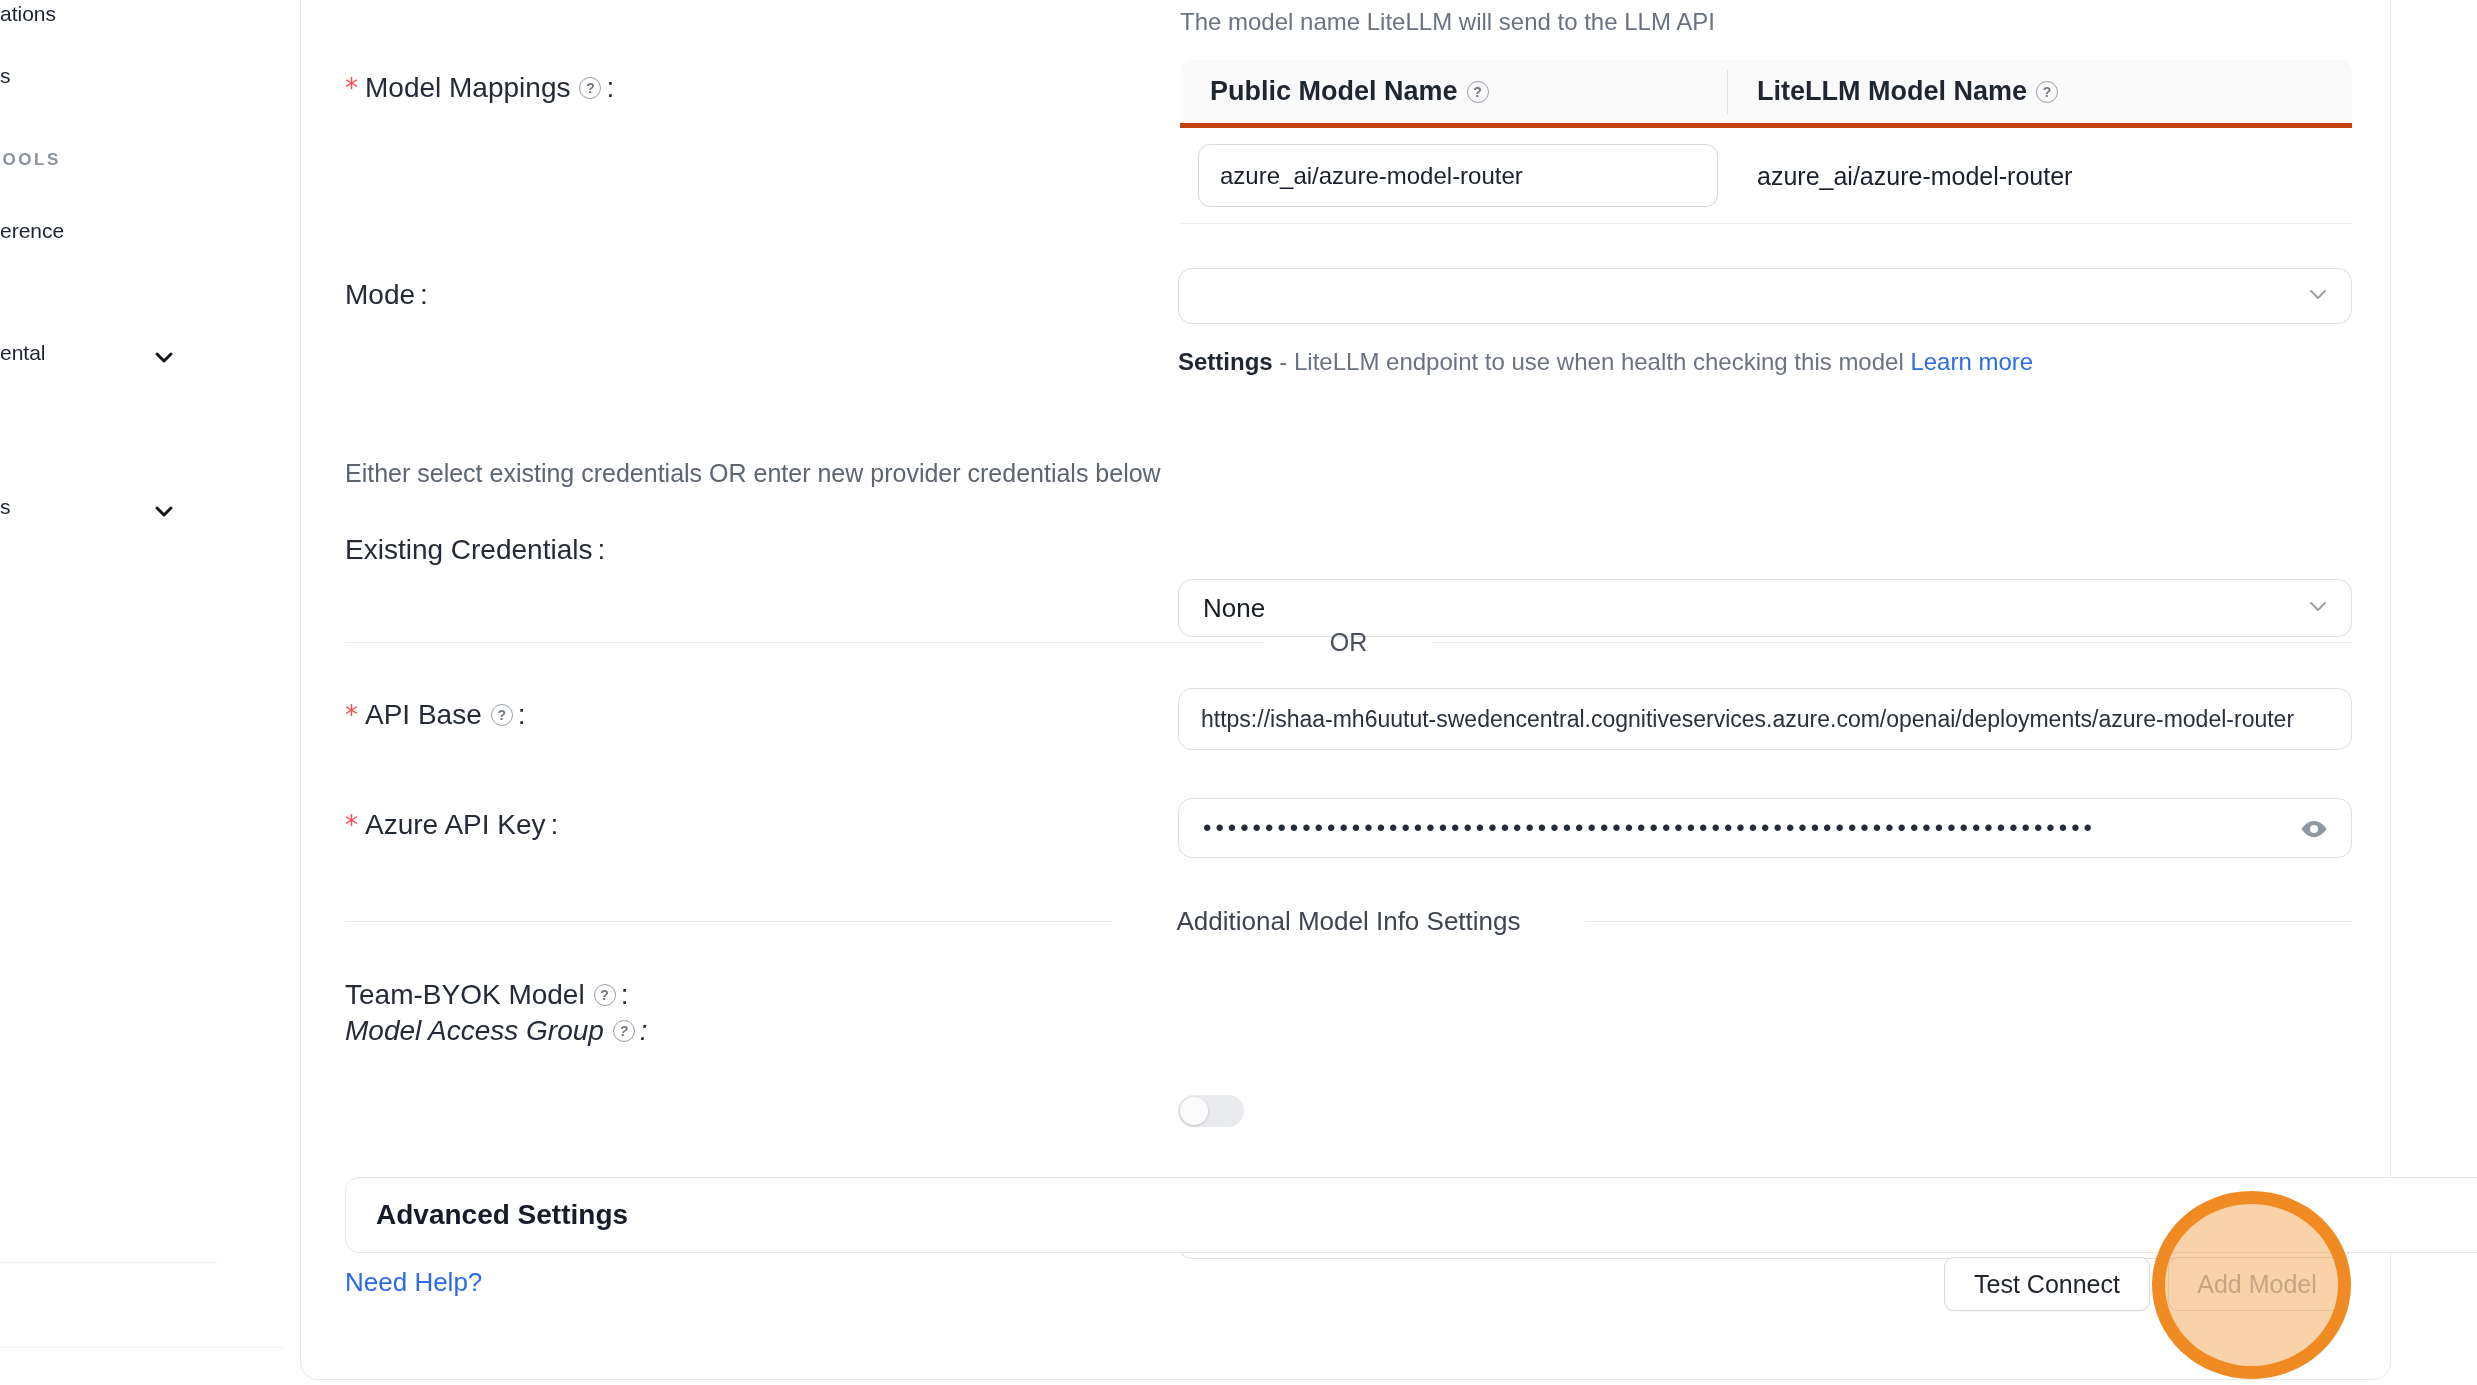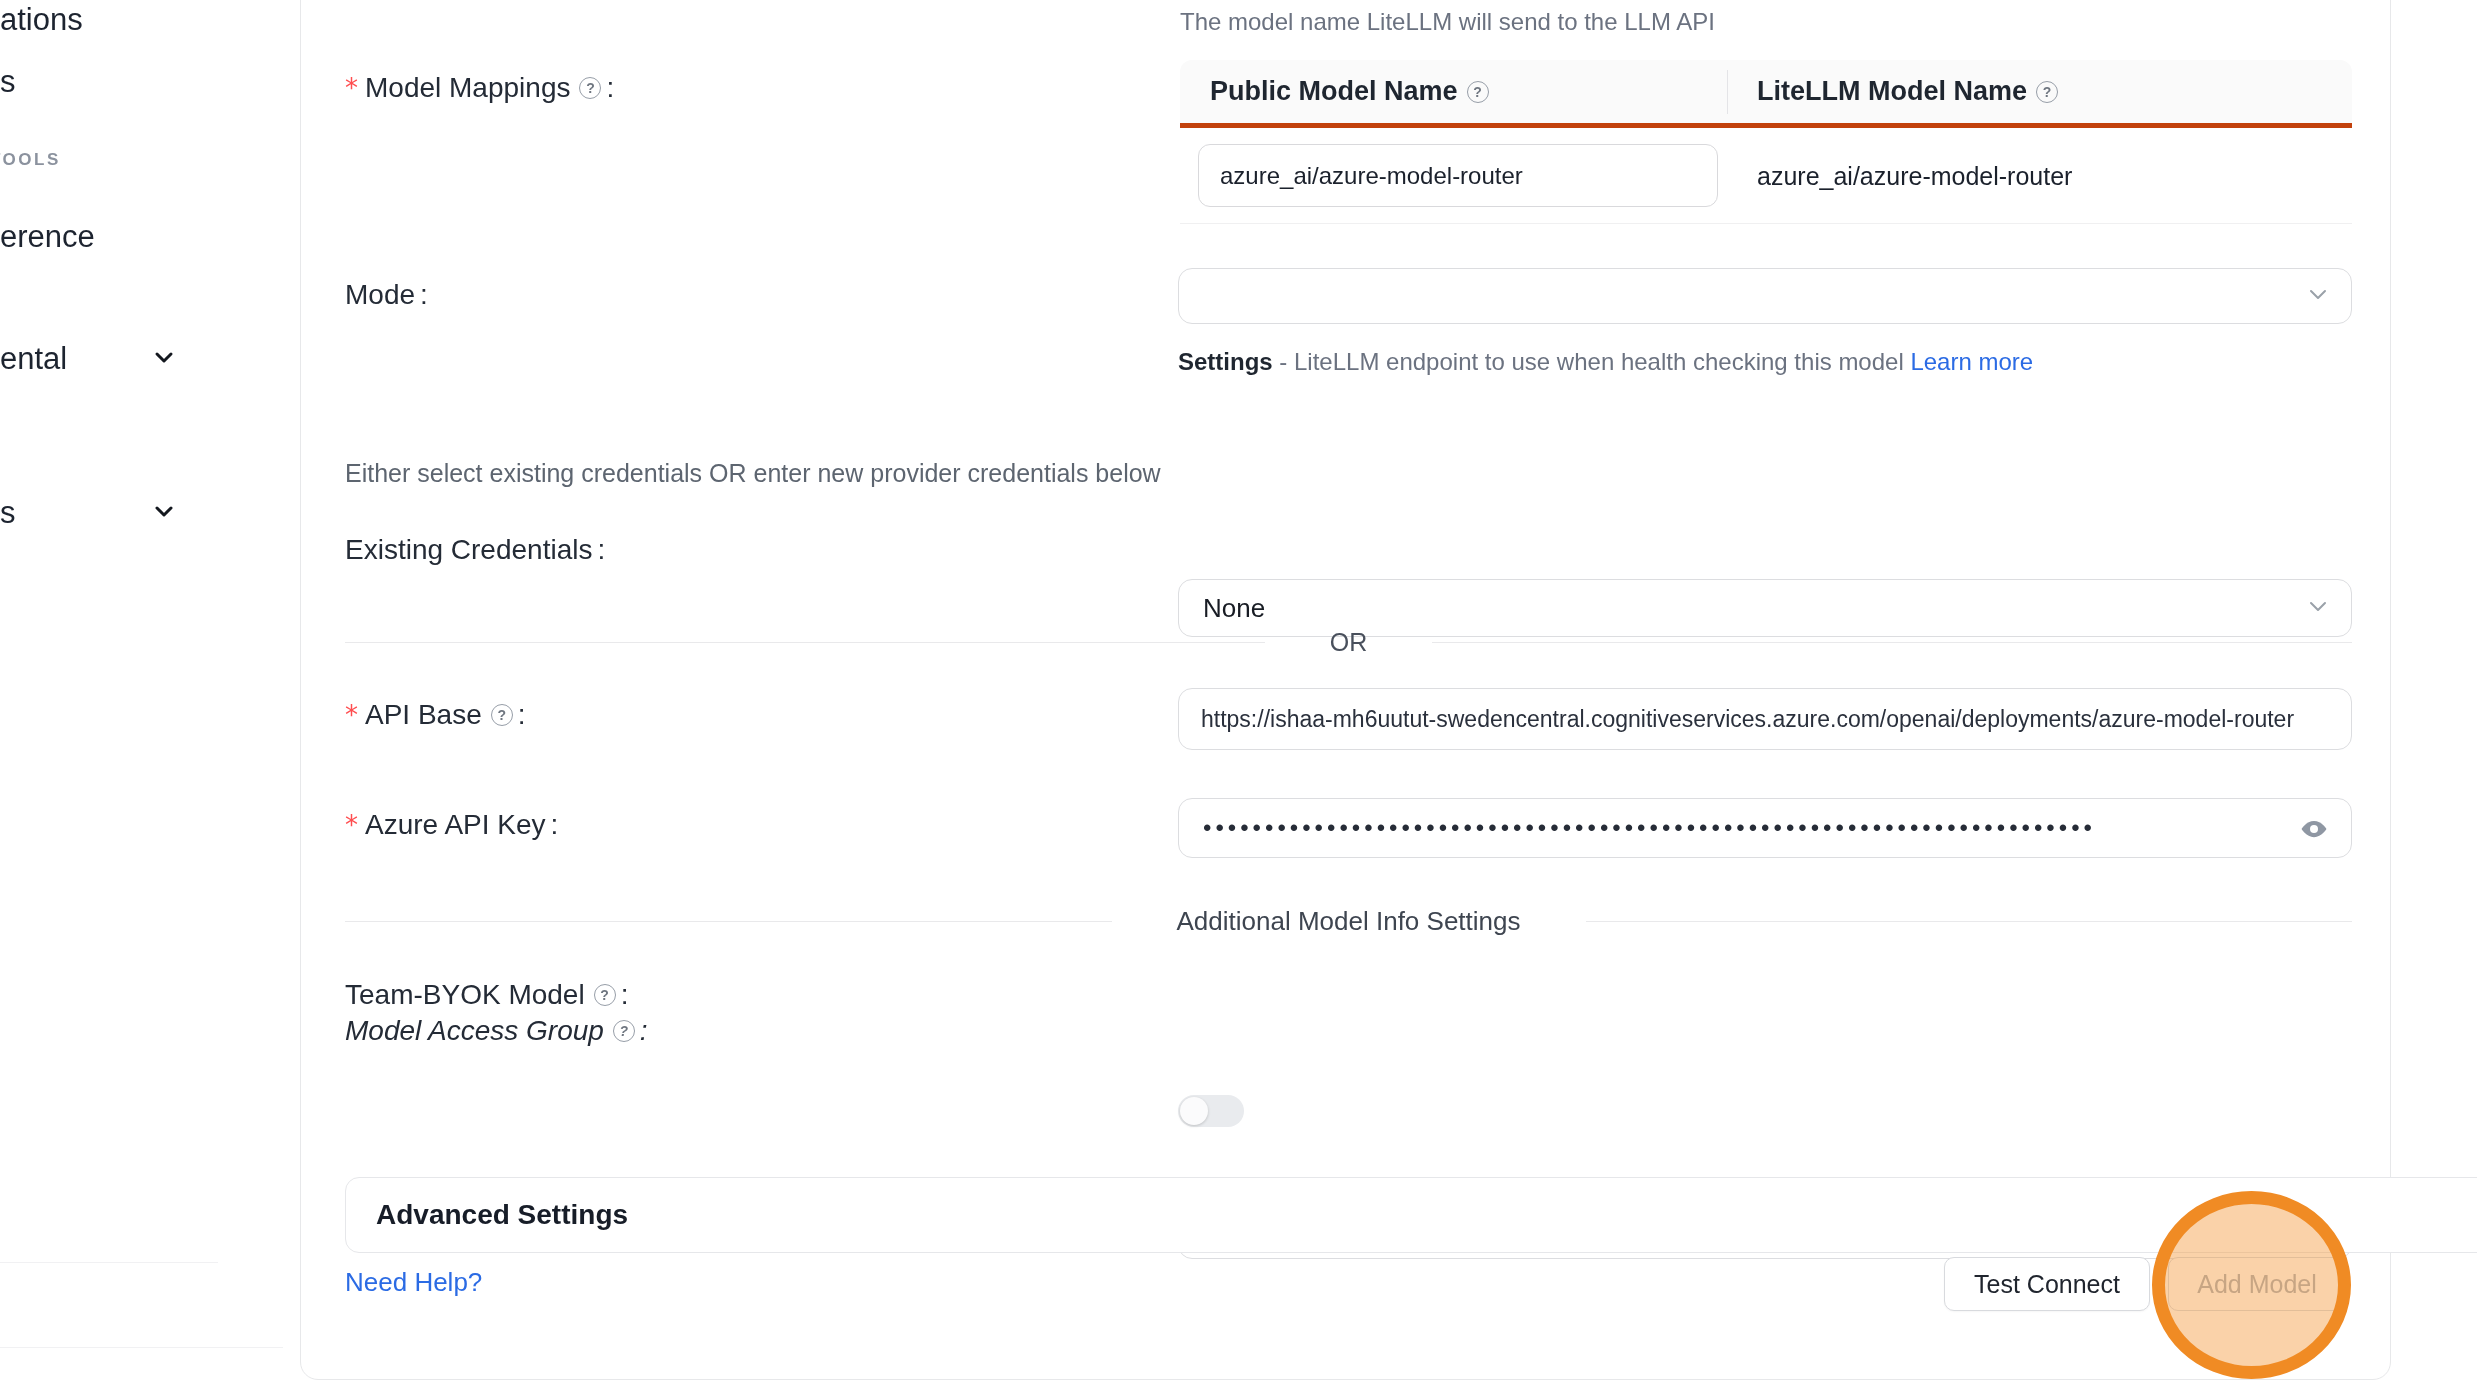--- a/index.html
+++ b/index.html
@@ -2,21 +2,21 @@
 <html><head>
 <meta charset="utf-8">
 <style>
   * { margin:0; padding:0; box-sizing:border-box; }
   html,body { width:2477px; height:1385px; background:#ffffff;
     font-family:"Liberation Sans", sans-serif; }
   body { position:relative; overflow:hidden; color:#242b36; }
   .abs { position:absolute; }
 
   
-  .side-item { color:#1d2430; font-size:31px; font-weight:500; white-space:nowrap; }
+  .side-item { color:#1d2430; font-size:21px; font-weight:500; white-space:nowrap; }
   .side-section { color:#8b929e; font-size:17px; font-weight:700; letter-spacing:2.5px; }
   .side-chevron { width:22px; height:22px; }
   .faint-line { height:1px; background:#f1f1f3; }
 
   
   .card { left:300px; top:-30px; width:2091px; height:1410px;
     background:#ffffff; border:1px solid #e7e8ea; border-radius:18px; }
 
   .helper { font-size:24px; color:#6b7280; }
 

